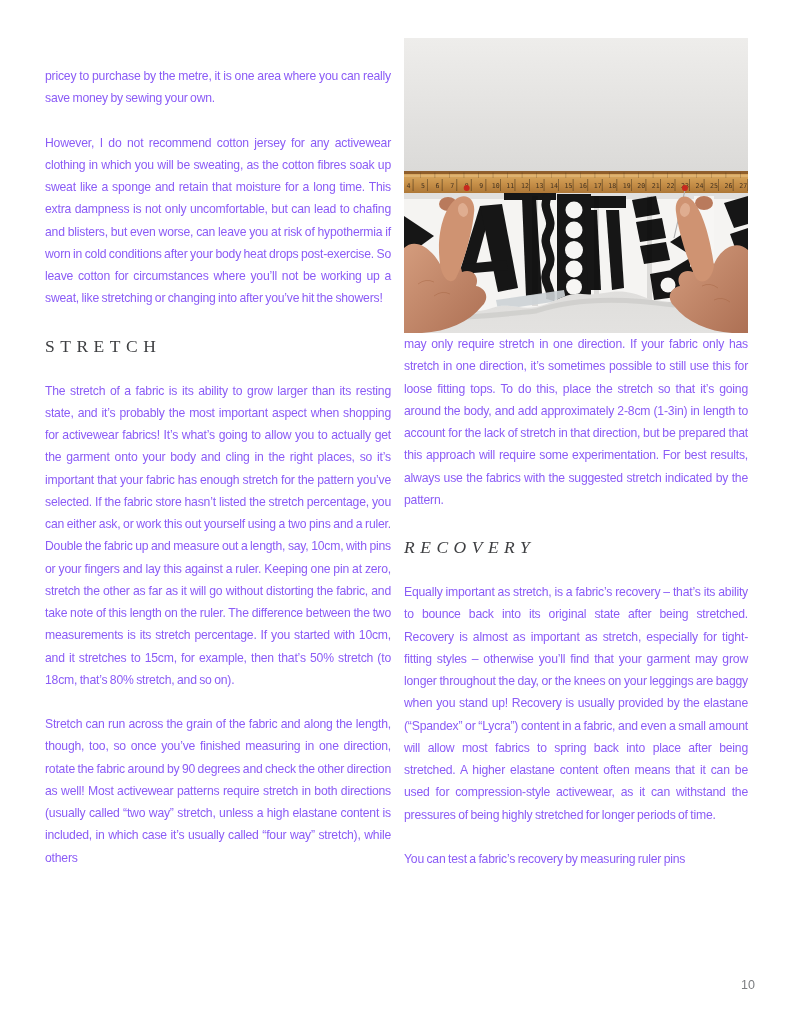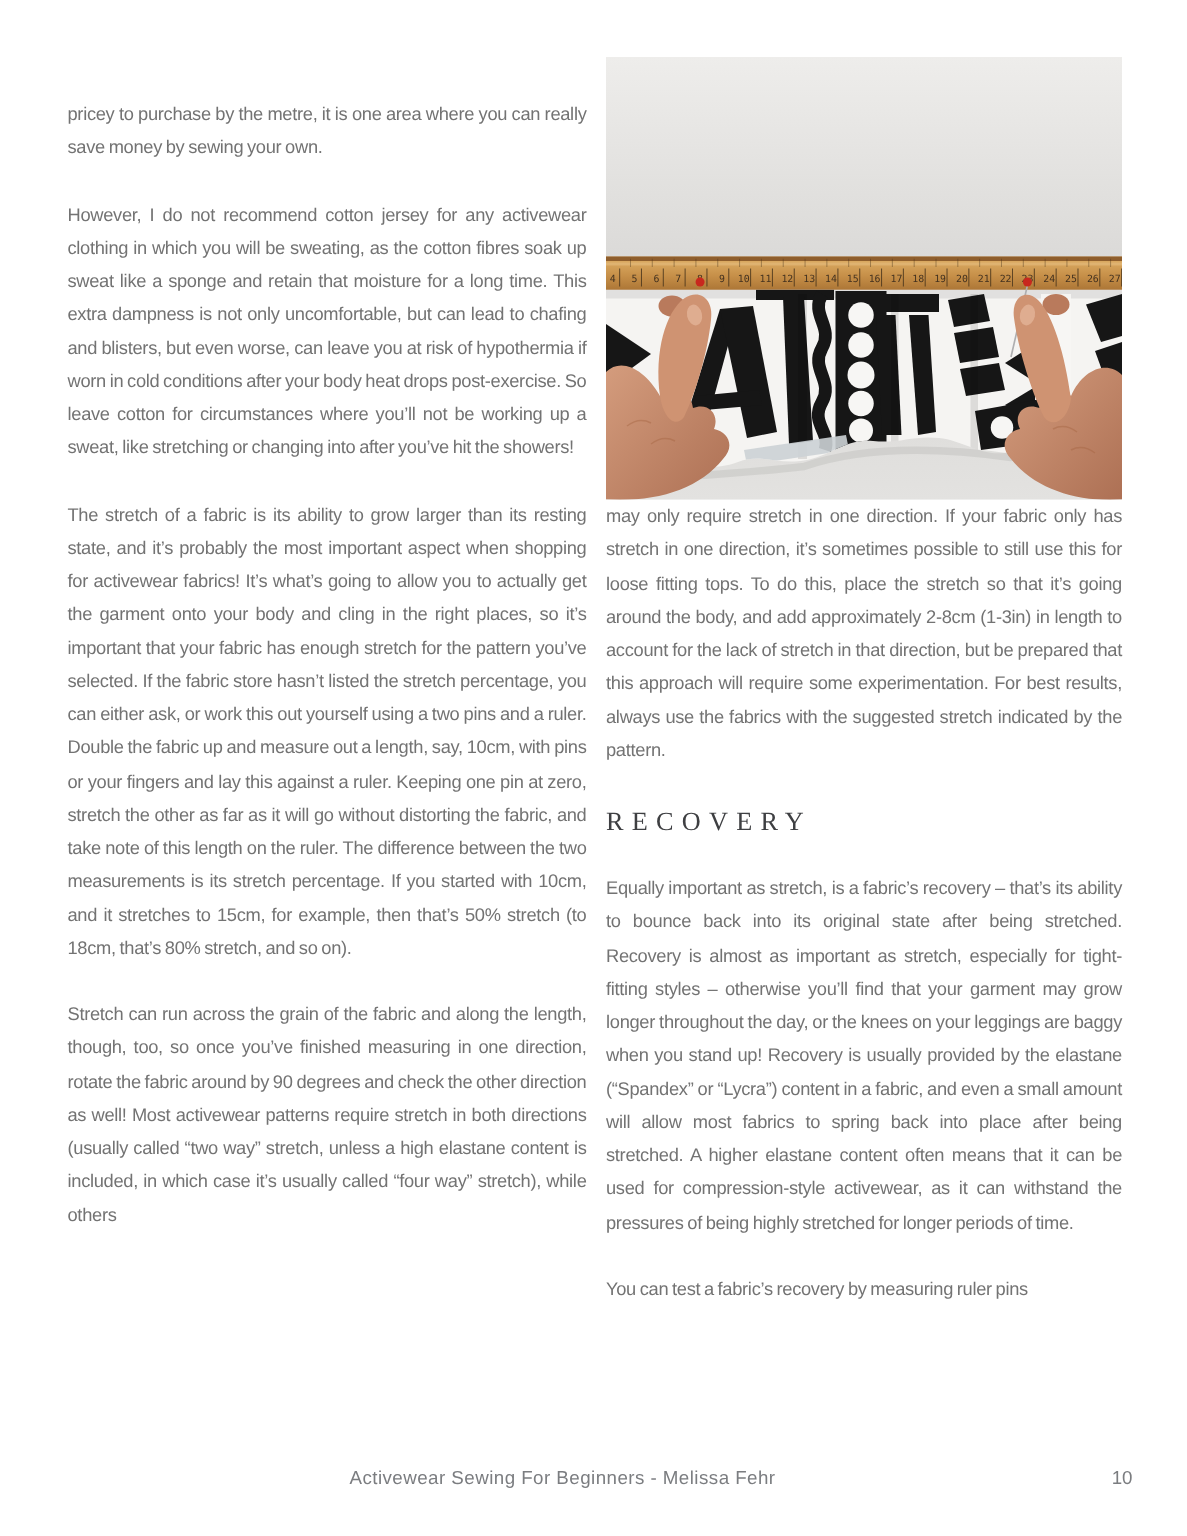--- a/index.html
+++ b/index.html
@@ -6,27 +6,27 @@
   body{
     width:791px;height:1024px;background:#ffffff;position:relative;overflow:hidden;
     font-family:"Liberation Sans","DejaVu Sans",sans-serif;
   }
   .page{position:absolute;inset:0;background:#ffffff;}
   .col{position:absolute;}
   .col-left{left:45px;top:65px;width:346px;}
   .col-right{left:404px;top:38px;width:344px;}
   p.body{
     font-size:12.2px;line-height:22.25px;letter-spacing:-0.2px;word-spacing:-0.7px;
-    color:#737373;text-align:justify;margin:0 0 22px 0;
+    color:#8b5cf6;text-align:justify;margin:0 0 22px 0;
   }
   h2.sec{
     font-family:"Liberation Serif","DejaVu Serif",serif;font-weight:400;
     font-size:17.5px;letter-spacing:5.5px;color:#3e3f42;margin:26px 0 23px 0;
   }
-  .col-right h2.sec{}
+  .col-right h2.sec{font-style:italic;}
   figure{margin:0;}
   svg.photo{display:block;width:344px;height:295px;background:#e6e5e3;}
   figcaption{
     font-family:"Liberation Serif","DejaVu Serif",serif;font-style:italic;
     font-size:13px;line-height:18px;color:#55565a;text-align:right;margin:6px 0 13px 0;
   }
   .footer-title{
     position:absolute;top:978px;left:375px;transform:translateX(-50%);
     font-size:12.5px;color:#7b7d80;letter-spacing:0.3px;white-space:nowrap;
   }
@@ -36,20 +36,21 @@
   .ruler-tick.thin{stroke-width:.5;opacity:.55;}
 </style>
 </head>
 <body>
 
 <div class="page">
 
   <div class="col col-left">
     <p class="body">pricey to purchase by the metre, it is one area where you can really save money by sewing your own.</p>
     <p class="body">However, I do not recommend cotton jersey for any activewear clothing in which you will be sweating, as the cotton fibres soak up sweat like a sponge and retain that moisture for a long time. This extra dampness is not only uncomfortable, but can lead to chafing and blisters, but even worse, can leave you at risk of hypothermia if worn in cold conditions after your body heat drops post-exercise. So leave cotton for circumstances where you’ll not be working up a sweat, like stretching or changing into after you’ve hit the showers!</p>
+    <h2 class="sec">STRETCH</h2>
     <p class="body">The stretch of a fabric is its ability to grow larger than its resting state, and it’s probably the most important aspect when shopping for activewear fabrics! It’s what’s going to allow you to actually get the garment onto your body and cling in the right places, so it’s important that your fabric has enough stretch for the pattern you’ve selected. If the fabric store hasn’t listed the stretch percentage, you can either ask, or work this out yourself using a two pins and a ruler. Double the fabric up and measure out a length, say, 10cm, with pins or your fingers and lay this against a ruler. Keeping one pin at zero, stretch the other as far as it will go without distorting the fabric, and take note of this length on the ruler. The difference between the two measurements is its stretch percentage. If you started with 10cm, and it stretches to 15cm, for example, then that’s 50% stretch (to 18cm, that’s 80% stretch, and so on).</p>
     <p class="body">Stretch can run across the grain of the fabric and along the length, though, too, so once you’ve finished measuring in one direction, rotate the fabric around by 90 degrees and check the other direction as well! Most activewear patterns require stretch in both directions (usually called “two way” stretch, unless a high elastane content is included, in which case it’s usually called “four way” stretch), while others</p>
   </div>
 
   <div class="col col-right">
     <figure>
       <svg class="photo" viewBox="0 0 344 295" xmlns="http://www.w3.org/2000/svg">
         <defs>
           <linearGradient id="bgGrad" x1="0" y1="0" x2="0" y2="1">
             <stop offset="0" stop-color="#eeedeb"></stop>
@@ -225,16 +226,15 @@
             <circle cx="280.95" cy="150" r="3" fill="#c8281e"></circle>
           </g>
       </svg>
     </figure>
     <p class="body">may only require stretch in one direction. If your fabric only has stretch in one direction, it’s sometimes possible to still use this for loose fitting tops. To do this, place the stretch so that it’s going around the body, and add approximately 2-8cm (1-3in) in length to account for the lack of stretch in that direction, but be prepared that this approach will require some experimentation. For best results, always use the fabrics with the suggested stretch indicated by the pattern.</p>
     <h2 class="sec">RECOVERY</h2>
     <p class="body">Equally important as stretch, is a fabric’s recovery – that’s its ability to bounce back into its original state after being stretched.  Recovery is almost as important as stretch, especially for tight-fitting styles – otherwise you’ll find that your garment may grow longer throughout the day, or the knees on your leggings are baggy when you stand up! Recovery is usually provided by the elastane (“Spandex” or “Lycra”) content in a fabric, and even a small amount will allow most fabrics to spring back into place after being stretched. A higher elastane content often means that it can be used for compression-style activewear, as it can withstand the pressures of being highly stretched for longer periods of time.</p>
     <p class="body">You can test a fabric’s recovery by measuring ruler pins</p>
   </div>
 
-  <div class="footer-title">Activewear Sewing For Beginners - Melissa Fehr</div>
   <div class="page-number">10</div>
 
 </div>
 
 </body></html>

